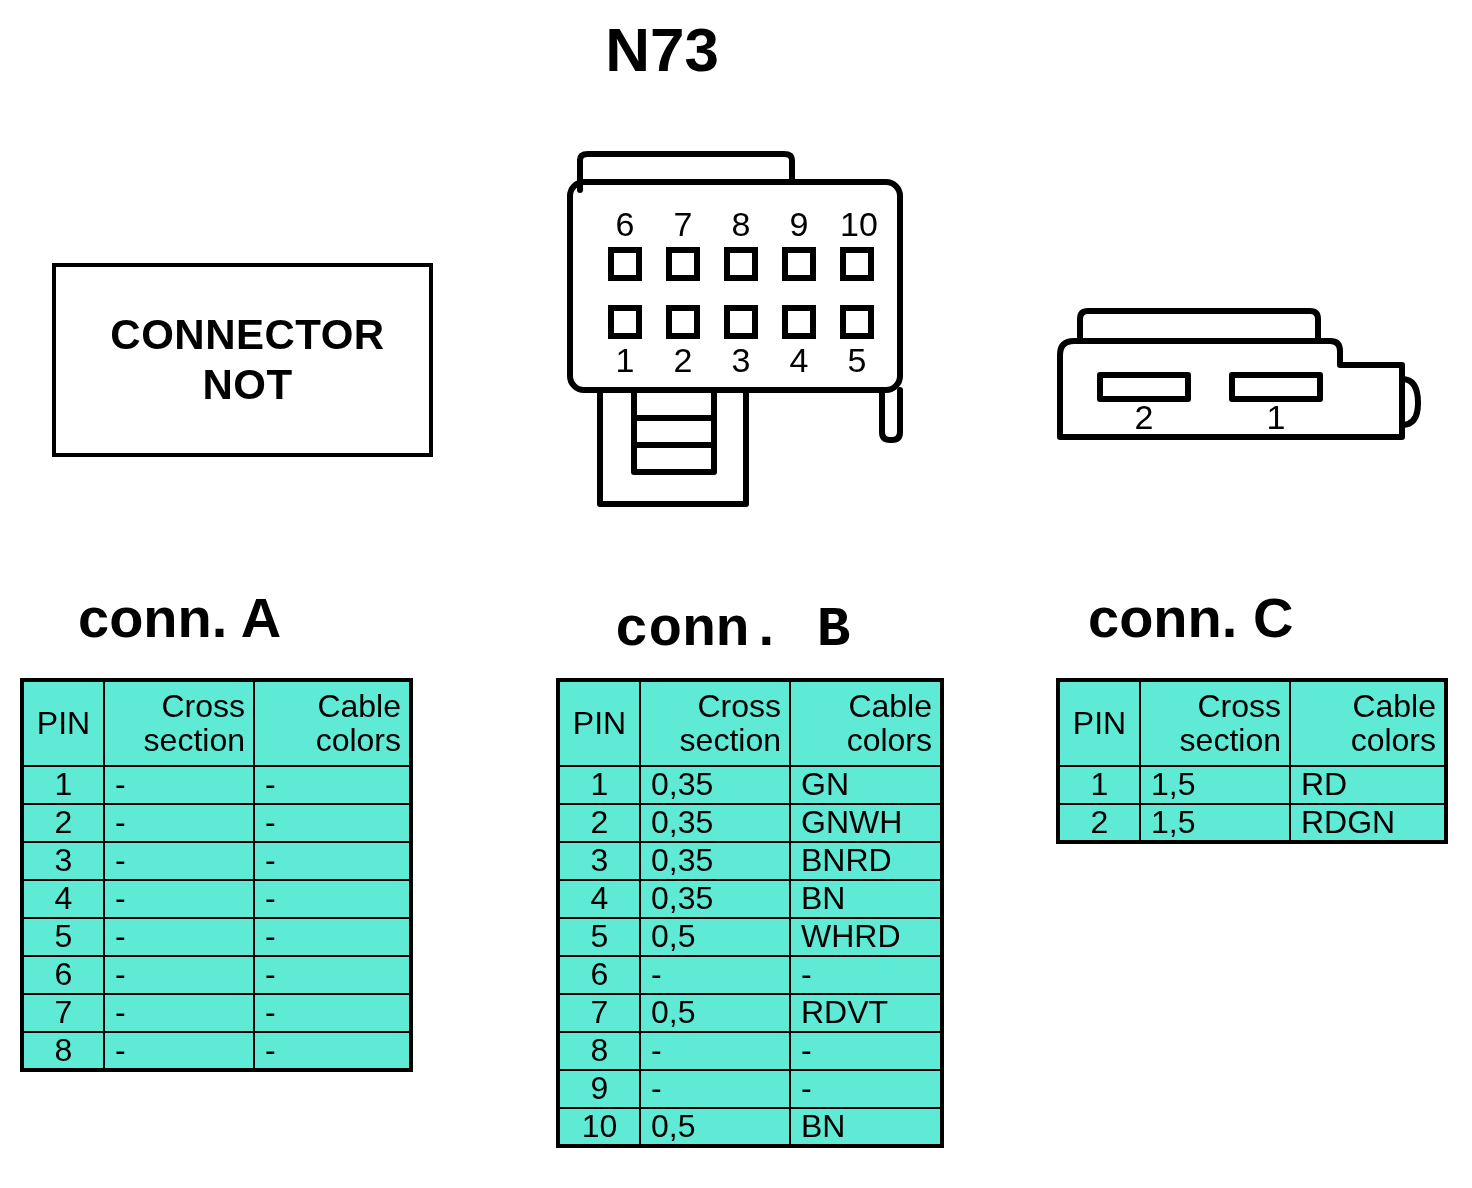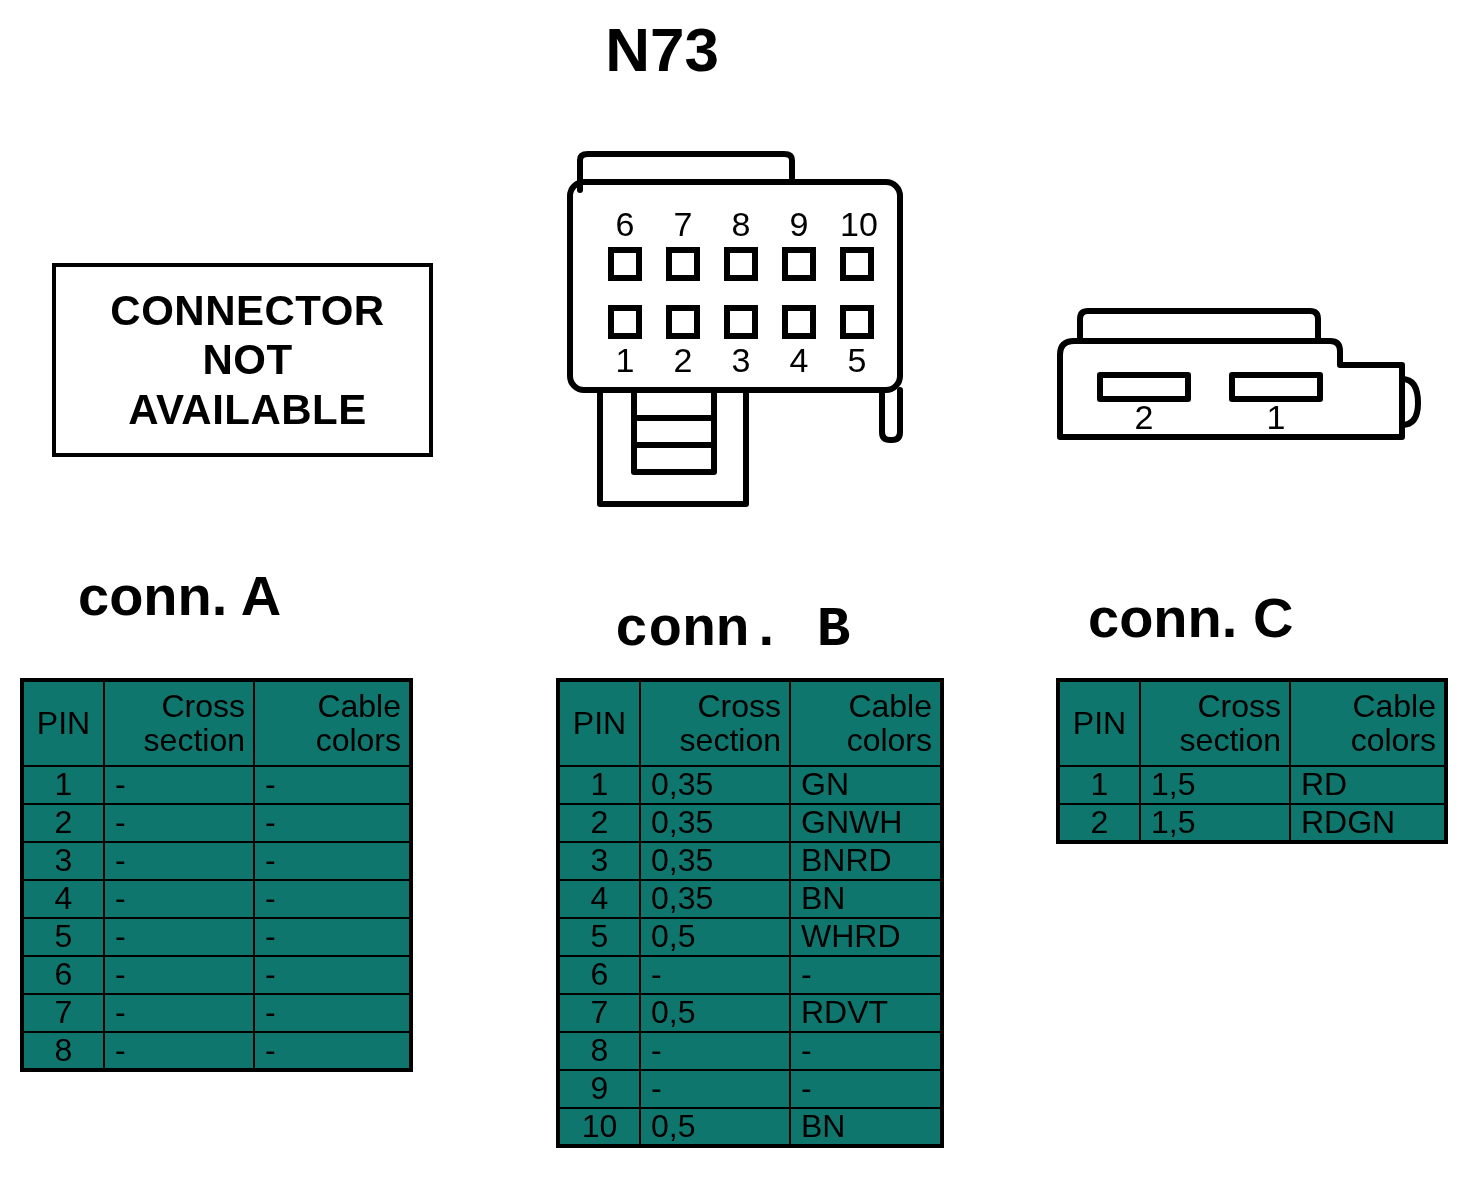--- a/index.html
+++ b/index.html
@@ -65,30 +65,30 @@
   }
 
   
   .conn-heading {
     position: absolute;
     font-size: 56px;
     font-weight: bold;
     letter-spacing: 0px;
     white-space: nowrap;
   }
-  #heading-a { left: 78px;  top: 563px; }
+  #heading-a { left: 78px;  top: 585px; }
   #heading-b { left: 615px; top: 598px; font-family: Liberation Mono, monospace; }
   #heading-c { left: 1088px; top: 585px; }
 
   
   .pin-table {
     position: absolute;
     border-collapse: collapse;
     border: 4px solid #000;
-    background: #0f766e;
+    background: #5eead4;
     table-layout: fixed;
   }
   .pin-table td, .pin-table th {
     border: 2px solid #000;
     font-size: 32px;
     font-weight: normal;
     padding: 0 8px;
     height: 38px;
     line-height: 1.06;
     box-sizing: border-box;
@@ -118,21 +118,20 @@
   #table-a col.col-cross, #table-b col.col-cross, #table-c col.col-cross { width: 150px; }
 </style>
 </head>
 <body>
 
 <div id="page-title">N73</div>
 
 <div id="not-available-box">
   <div class="na-line">CONNECTOR</div>
   <div class="na-line">NOT</div>
-  <div class="na-line">AVAILABLE</div>
 </div>
 
 <svg id="conn-b-drawing" class="conn-svg" width="380" height="380" viewBox="0 0 380 380">
   <g fill="none" stroke="#000" stroke-width="6" stroke-linejoin="round" stroke-linecap="round">
 
     <path d="M 24 50 L 24 20 Q 24 14 32 14 L 228 14 Q 236 14 236 20 L 236 42"></path>
 
     <rect x="14" y="42" width="330" height="208" rx="14" ry="14"></rect>
 
     <path d="M 326 250 L 326 292 Q 326 300 334 300 L 336 300 Q 344 300 344 292 L 344 250"></path>

